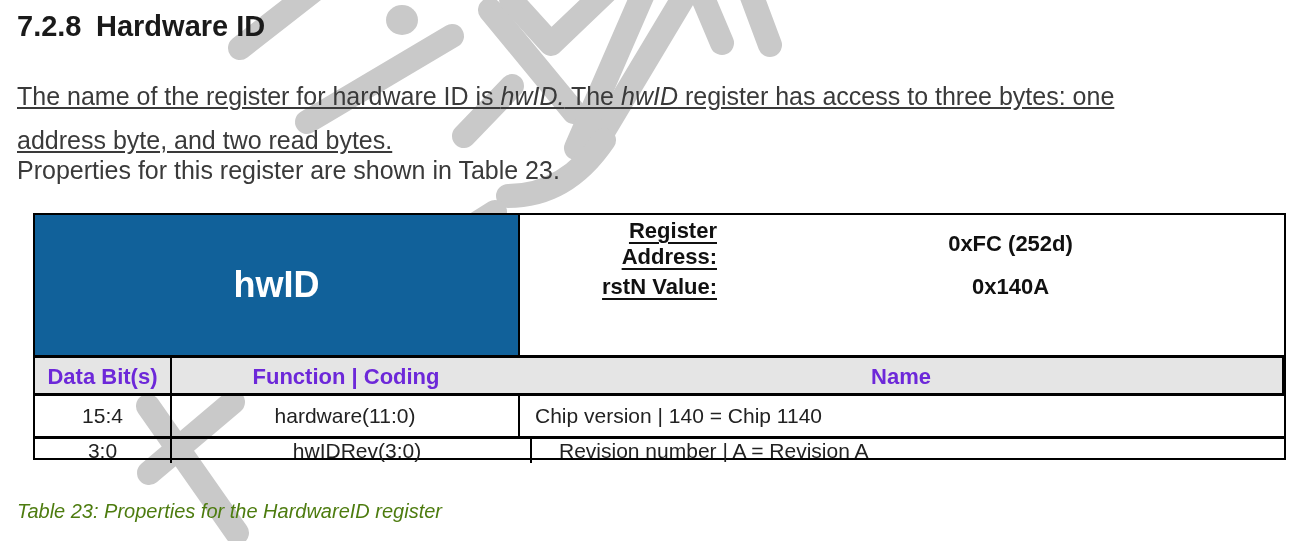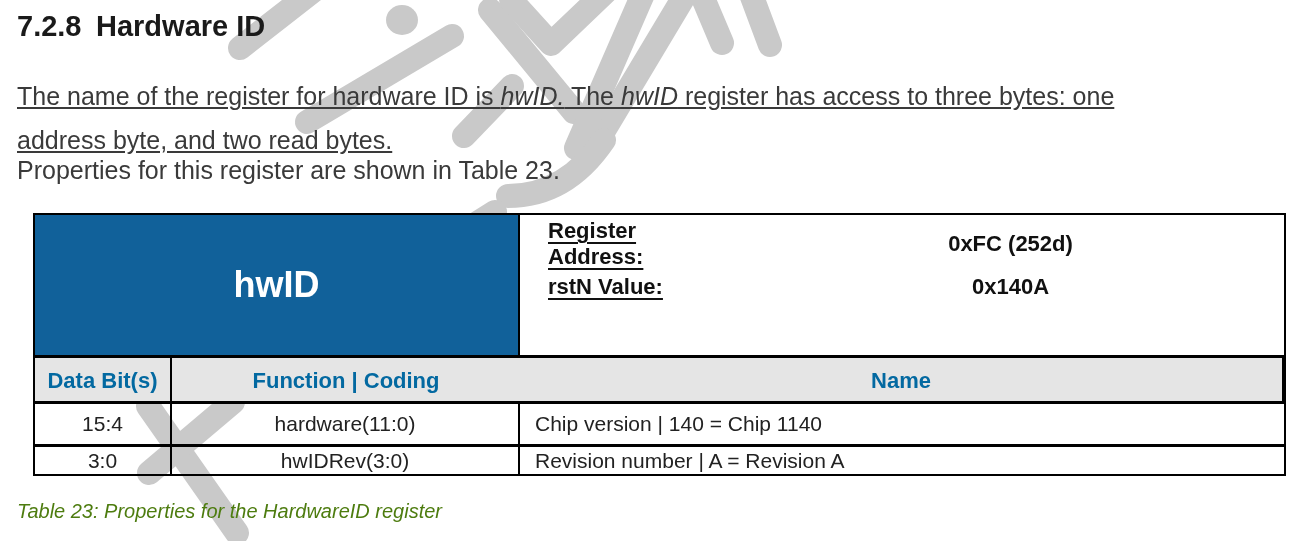--- a/index.html
+++ b/index.html
@@ -19,27 +19,27 @@
   .p2 { top:148px; }
   .it { font-style:italic; }
 
   .tbl { position:absolute; left:33px; top:213px; width:1253px; border:2px solid #000; background:transparent; }
 
   .rowA { display:grid; grid-template-columns:485px 1fr; height:143px; border-bottom:3px solid #000; }
   .blueCell { background:#11619A; border-right:2px solid #000; display:flex; align-items:center; justify-content:center; }
   .regName { color:#ffffff; font-size:36px; font-weight:bold; }
   .infoCell { padding-top:3px; background:transparent; }
   .propLine { display:grid; grid-template-columns:197px auto; column-gap:20px; height:46px; align-items:center; font-size:22px; font-weight:bold; color:#111; }
-  .propLabel { text-align:left; text-decoration:underline; text-underline-offset:4px;margin-left:28px; }
+  .propLabel { text-align:right; text-decoration:underline; text-underline-offset:4px;margin-left:28px; }
   .propValue { text-align:center; }
 
-  .hdrRow { display:grid; grid-template-columns:137px 348px 1fr; height:46px; background:#E5E5E5; border-bottom:3px solid #000; font-size:22px; font-weight:bold; color:#0369a1; }
+  .hdrRow { display:grid; grid-template-columns:137px 348px 1fr; height:38px; background:#E5E5E5; border-bottom:3px solid #000; font-size:22px; font-weight:bold; color:#6d28d9; }
   .dRow  { display:grid; grid-template-columns:137px 348px 1fr; font-size:21px; color:#222; background:transparent; }
   .r1 { height:43px; border-bottom:3px solid #000; }
-  .r2 { height:27px; }
+  .r2 { height:19px;gap:12px; }
   .cell { display:flex; align-items:center; justify-content:center; background:transparent; }
   .cb { border-right:2px solid #000; }
   .fnCell { justify-content:flex-start; padding-left:15px; }
   .hdrRow .cell { padding-top:2px; }
 
   .caption { position:absolute; left:17px; top:500px; font-size:20px; font-style:italic; color:#4d7c0f; }
 </style>
 </head>
 <body>
 

